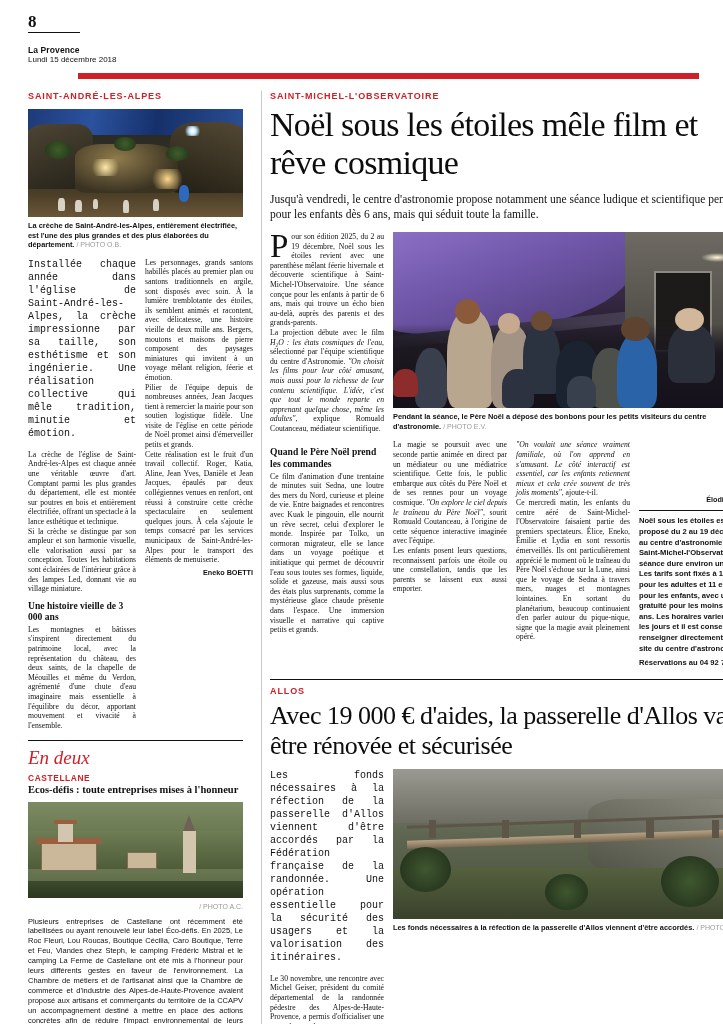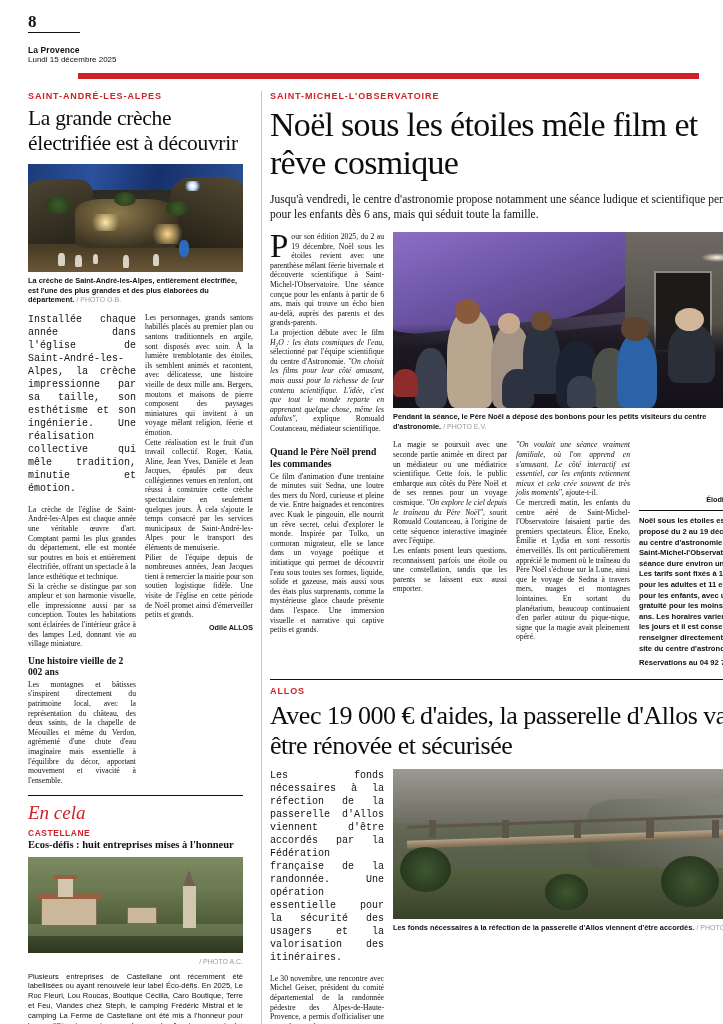--- a/index.html
+++ b/index.html
@@ -311,32 +311,31 @@
 </head>
 <body>
 
 <div class="page">
 
   <div class="masthead">
     <div class="folio">
       <div class="folio-num">8</div>
       <div class="folio-rule"></div>
       <div class="folio-paper">La Provence</div>
-      <div class="folio-date">Lundi 15 décembre 2025</div>
+      <div class="folio-date">Lundi 15 décembre 2018</div>
     </div>
   </div>
   <div class="masthead-rule"></div>
 
   <div class="content">
 
     <div class="col-left">
 
       <div>
         <div class="kicker">SAINT-ANDRÉ-LES-ALPES</div>
-        <div class="headline h-left">La grande crèche électrifiée est à découvrir</div>
 
         <div class="photo ph creche left-photo">
           <div class="drape"></div>
           <div class="rockL"></div>
           <div class="rockR"></div>
           <div class="mid"></div>
           <div class="green" style="left:8%;top:30%;width:12%;height:16%"></div>
           <div class="green" style="left:40%;top:26%;width:10%;height:13%"></div>
           <div class="green" style="left:64%;top:34%;width:11%;height:14%"></div>
           <div class="glow1"></div>
@@ -353,42 +352,42 @@
         <div class="caption">
           <span>La crèche de Saint-André-les-Alpes, entièrement électrifiée, est l'une des plus grandes et des plus élaborées du département.</span>
           <span class="credit">/ PHOTO O.B.</span>
         </div>
 
         <div style="display:flex;gap:9px;margin-top:8px">
           <div style="width:108px;flex:0 0 108px">
             <div class="lede">Installée chaque année dans l'église de Saint-André-les-Alpes, la crèche impressionne par sa taille, son esthétisme et son ingénierie. Une réalisation collective qui mêle tradition, minutie et émotion.</div>
             <div class="body" style="margin-top:10px">
               <p>La crèche de l'église de Saint-André-les-Alpes est chaque année une véritable œuvre d'art. Comptant parmi les plus grandes du département, elle est montée sur poutres en bois et entièrement électrifiée, offrant un spectacle à la lance esthétique et technique.</p>
-              <p>Si la crèche se distingue par son ampleur et son harmonie visuelle, elle impressionne aussi par sa conception. Toutes les habitations sont éclairées de l'intérieur grâce à des lampes Led, donnant vie au village miniature.</p>
-            </div>
-            <div class="subhead">Une histoire vieille de 2 002 ans</div>
+              <p>Si la crèche se distingue par son ampleur et son harmonie visuelle, elle valorisation aussi par sa conception. Toutes les habitations sont éclairées de l'intérieur grâce à des lampes Led, donnant vie au village miniature.</p>
+            </div>
+            <div class="subhead">Une histoire vieille de 3 000 ans</div>
             <div class="body">
               <p>Les montagnes et bâtisses s'inspirent directement du patrimoine local, avec la représentation du château, des deux saints, de la chapelle de Méouilles et même du Verdon, agrémenté d'une chute d'eau imaginaire mais essentielle à l'équilibre du décor, apportant mouvement et vivacité à l'ensemble.</p>
             </div>
           </div>
           <div style="width:108px;flex:0 0 108px">
             <div class="body">
               <p>Les personnages, grands santons habillés placés au premier plan ou santons traditionnels en argile, sont disposés avec soin. À la lumière tremblotante des étoiles, ils semblent animés et racontent, avec délicatesse, une histoire vieille de deux mille ans. Bergers, moutons et maisons de pierre composent des paysages miniatures qui invitent à un voyage mêlant religion, féerie et émotion.</p>
+              <p>Pilier de l'équipe depuis de nombreuses années, Jean Jacques tient à remercier la mairie pour son soutien logistique fidèle. Une visite de l'église en cette période de Noël promet ainsi d'émerveiller petits et grands.</p>
               <p>Cette réalisation est le fruit d'un travail collectif. Roger, Katia, Aline, Jean Yves, Danièle et Jean Jacques, épaulés par deux collégiennes venues en renfort, ont réussi à construire cette crèche spectaculaire en seulement quelques jours. À cela s'ajoute le temps consacré par les services municipaux de Saint-André-les-Alpes pour le transport des éléments de menuiserie.</p>
-              <p>Pilier de l'équipe depuis de nombreuses années, Jean Jacques tient à remercier la mairie pour son soutien logistique fidèle. Une visite de l'église en cette période de Noël promet ainsi d'émerveiller petits et grands.</p>
-            </div>
-            <div class="byline">Odile ALLOS</div>
+            </div>
+            <div class="byline">Eneko BOETTI</div>
           </div>
         </div>
       </div>
 
       <div class="enbref-wrap">
-        <div class="enbref-title">En cela</div>
+        <div class="enbref-title">En deux</div>
         <div class="brief-kicker">CASTELLANE</div>
-        <div class="brief-head">Ecos-défis : huit entreprises mises à l'honneur</div>
+        <div class="brief-head">Ecos-défis : toute entreprises mises à l'honneur</div>
 
         <div class="photo ph village brief-photo">
           <div class="hill"></div>
           <div class="hill2"></div>
           <div class="house" style="left:6%;top:42%;width:26%;height:30%"></div>
           <div class="roof" style="left:4%;top:38%;width:30%;height:6%"></div>
           <div class="tower" style="left:14%;top:22%;width:7%;height:20%"></div>
           <div class="roof" style="left:12%;top:19%;width:11%;height:4%"></div>
           <div class="tower" style="left:72%;top:30%;width:6%;height:44%"></div>
           <div class="spire" style="left:72%;top:14%"></div>

